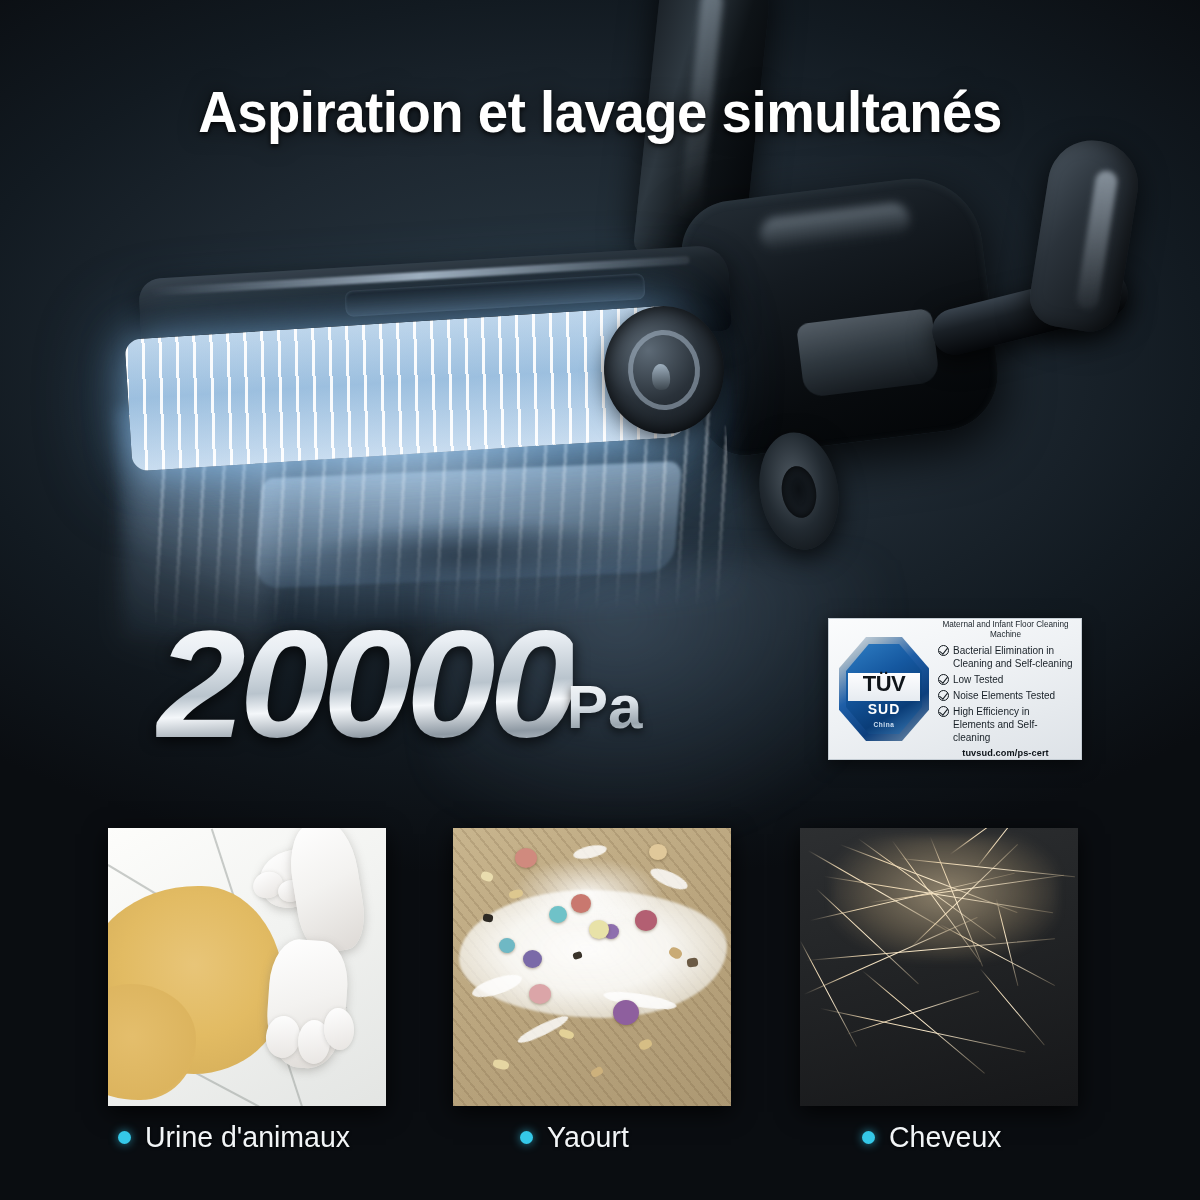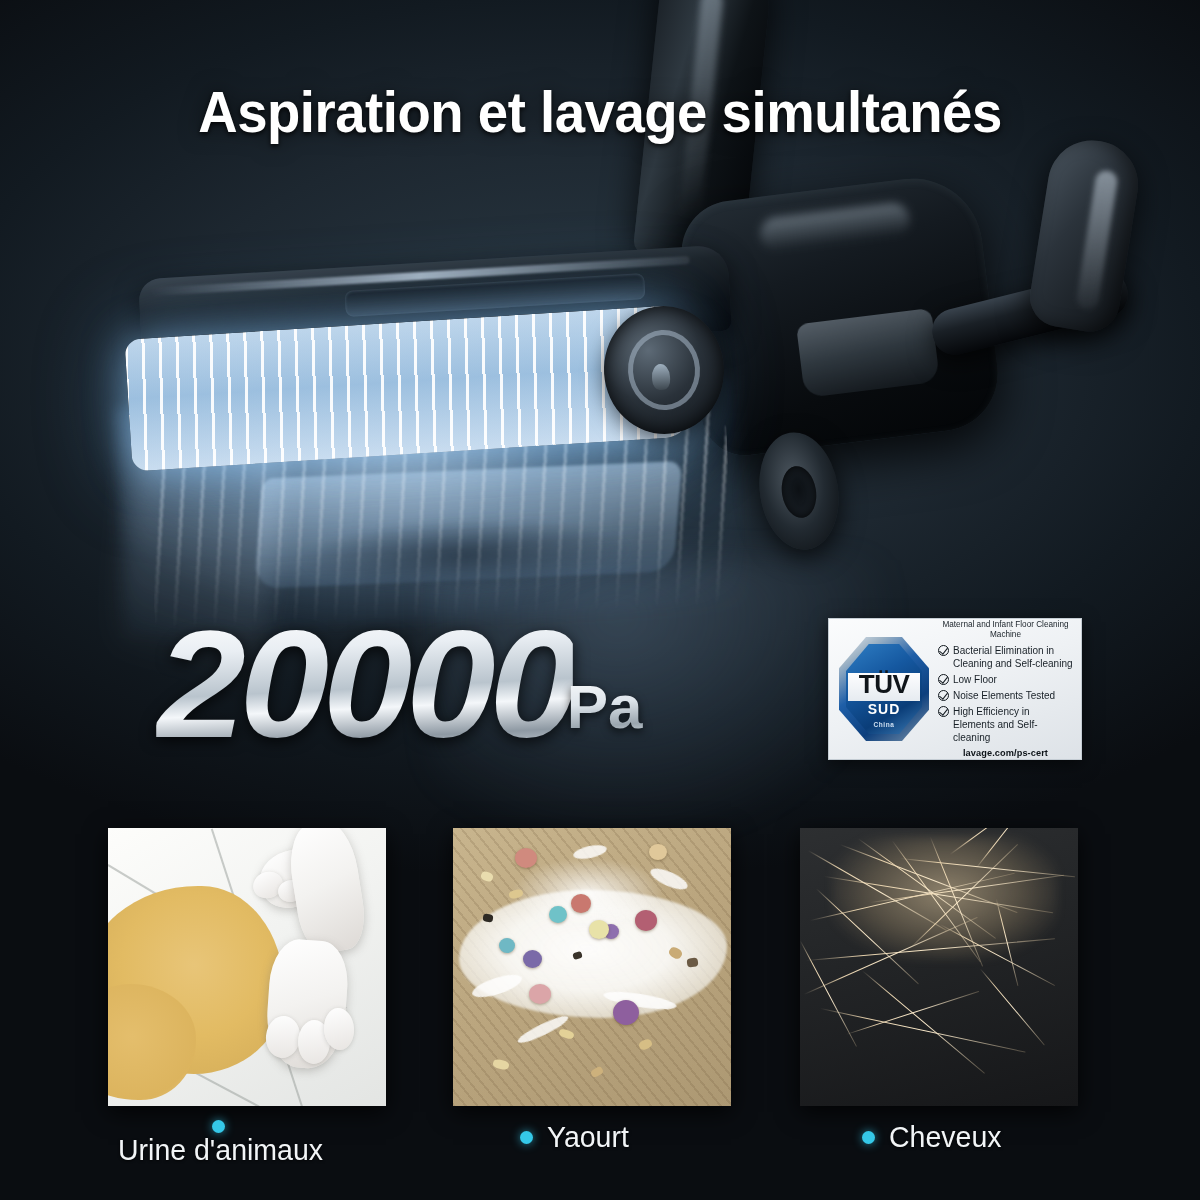--- a/index.html
+++ b/index.html
@@ -226,21 +226,21 @@
     position:absolute; left:11px; top:11px; width:76px; height:90px;
     background:linear-gradient(150deg,#2f7ec4 0%,#1558a0 38%,#0a3d78 72%,#3d7cb5 100%);
     clip-path:polygon(30% 0%,70% 0%,100% 30%,100% 70%,70% 100%,30% 100%,0% 70%,0% 30%);
   }
   .oct-band {
     position:absolute; left:13px; top:40px; width:72px; height:28px;
     background:linear-gradient(180deg,#fdfdfe,#e6ebf0);
   }
   .oct-tuv {
     position:absolute; left:13px; top:38px; width:72px; height:26px;
-    text-align:center; font-size:26px; font-weight:bold; color:#10151a;
+    text-align:center; font-size:22px; font-weight:bold; color:#10151a;
     line-height:26px; letter-spacing:-.5px;
   }
   .oct-sud {
     position:absolute; left:13px; top:68px; width:72px;
     text-align:center; font-size:14px; font-weight:bold; color:#ffffff;
     letter-spacing:1px;
   }
   .oct-china {
     position:absolute; left:13px; top:88px; width:72px;
     text-align:center; font-size:6.5px; font-weight:bold; color:#cfe0f2;
@@ -359,21 +359,21 @@
     background:radial-gradient(ellipse at 50% 46%, rgba(226,202,160,.55) 0%, rgba(200,174,130,.28) 48%, rgba(180,154,112,0) 78%);
     filter:blur(4px);
   }
 
   
   .caption {
     position:absolute; top:1120px;
     display:flex; align-items:center;
     white-space:nowrap;
   }
-  #caption-0 { left:118px;flex-direction:column; }
+  #caption-0 { left:118px; }
   #caption-1 { left:520px; }
   #caption-2 { left:862px; }
   .cap-dot {
     width:13px; height:13px; border-radius:50%;
     margin-right:14px; flex:0 0 auto;
   }
   .cap-text {
     font-size:30px; color:#f2f5f7;
     transform:scaleX(.95); transform-origin:left center;
     text-shadow:0 1px 3px rgba(0,0,0,.8);
@@ -434,31 +434,31 @@
       <div class="oct-china">China</div>
     </div>
     <div id="tuv-text">
       <div id="tuv-head">Maternal and Infant Floor Cleaning Machine</div>
       <div class="tuv-row">
         <span class="tuv-check"></span>
         <span class="tuv-label">Bacterial Elimination in Cleaning and Self-cleaning</span>
       </div>
       <div class="tuv-row">
         <span class="tuv-check"></span>
-        <span class="tuv-label">Low Floor</span>
+        <span class="tuv-label">Low Tested</span>
       </div>
       <div class="tuv-row">
         <span class="tuv-check"></span>
         <span class="tuv-label">Noise Elements Tested</span>
       </div>
       <div class="tuv-row">
         <span class="tuv-check"></span>
         <span class="tuv-label">High Efficiency in Elements and Self-cleaning</span>
       </div>
-      <div id="tuv-url">lavage.com/ps-cert</div>
+      <div id="tuv-url">tuvsud.com/ps-cert</div>
     </div>
   </div>
 
   <div class="thumb" id="thumb-0">
     <div class="t0-bg"></div>
     <div class="t0-grout" style="left:0;top:36px;width:278px;height:1.5px;transform:rotate(31deg);transform-origin:left center;"></div>
     <div class="t0-grout" style="left:-40px;top:176px;width:330px;height:1.5px;transform:rotate(28deg);transform-origin:left center;"></div>
     <div class="t0-grout" style="left:104px;top:0;width:300px;height:1.5px;transform:rotate(72deg);transform-origin:left center;"></div>
     <div class="t0-pee"></div>
     <div class="t0-pee2"></div>

